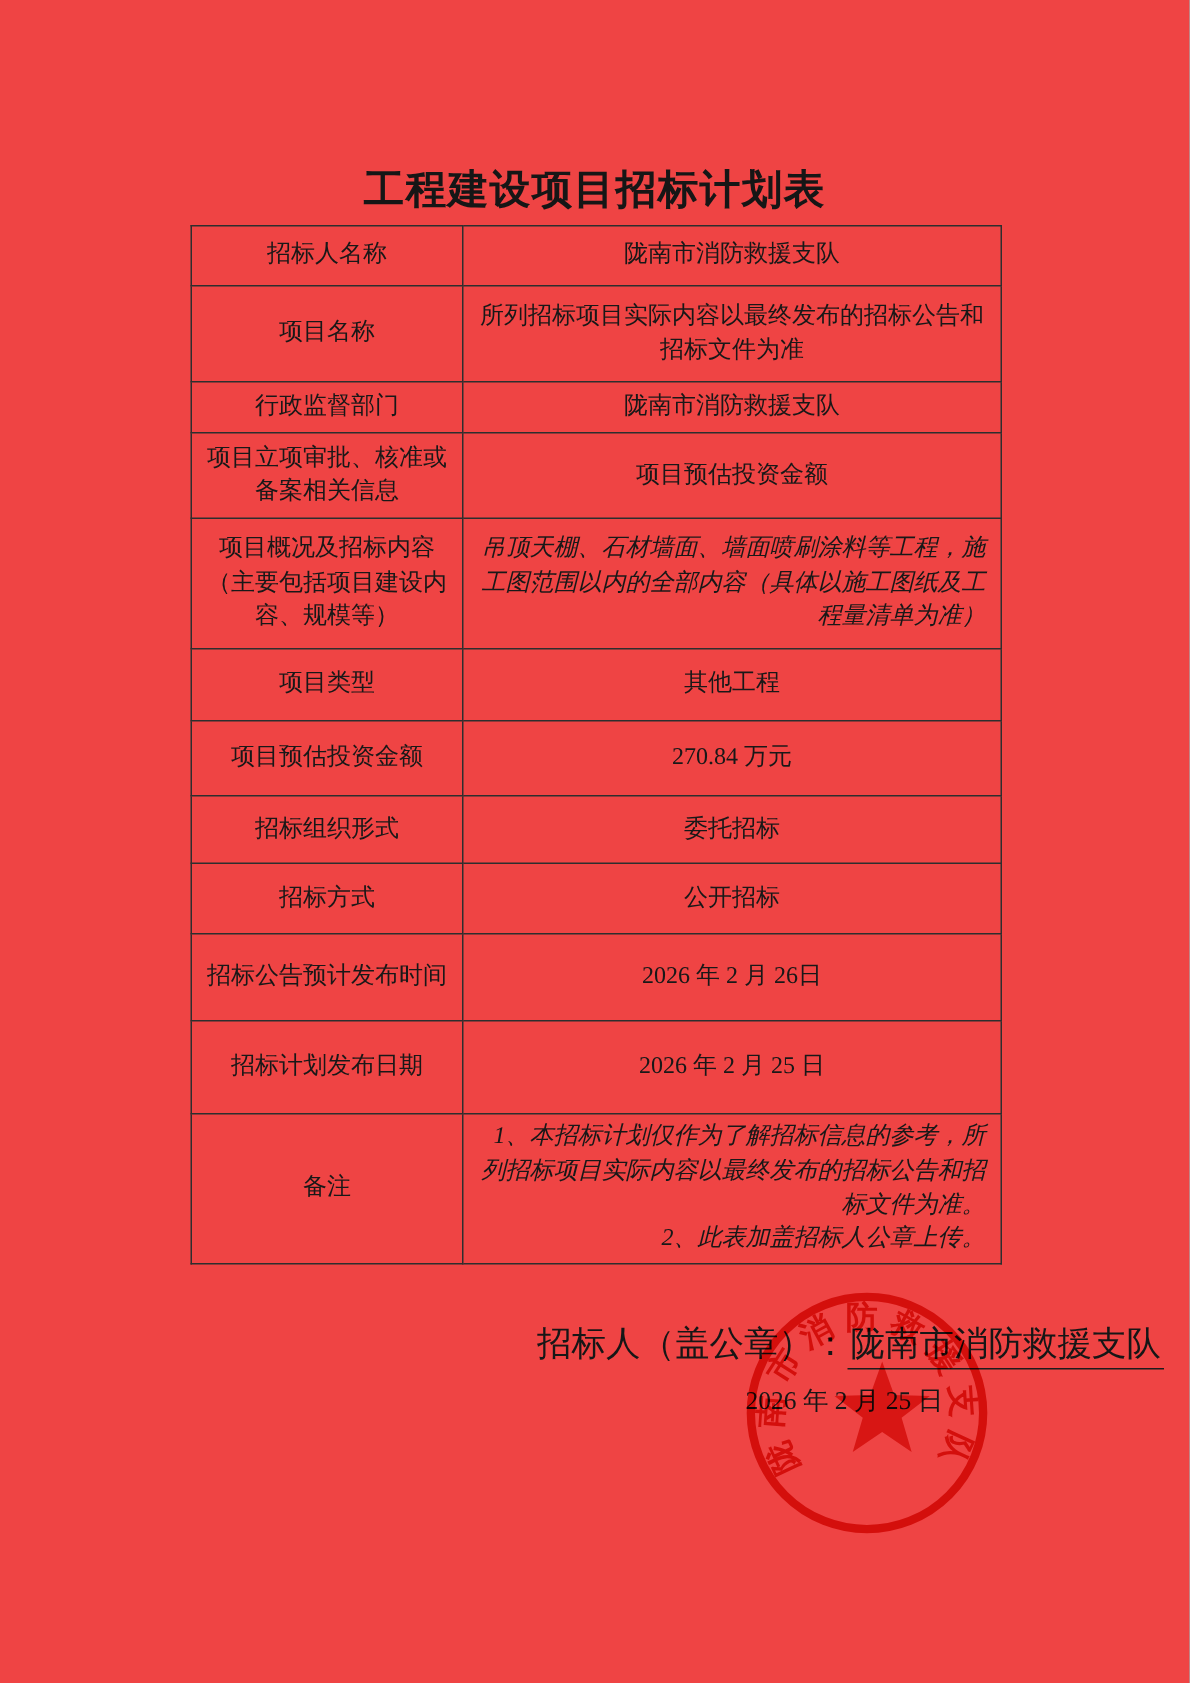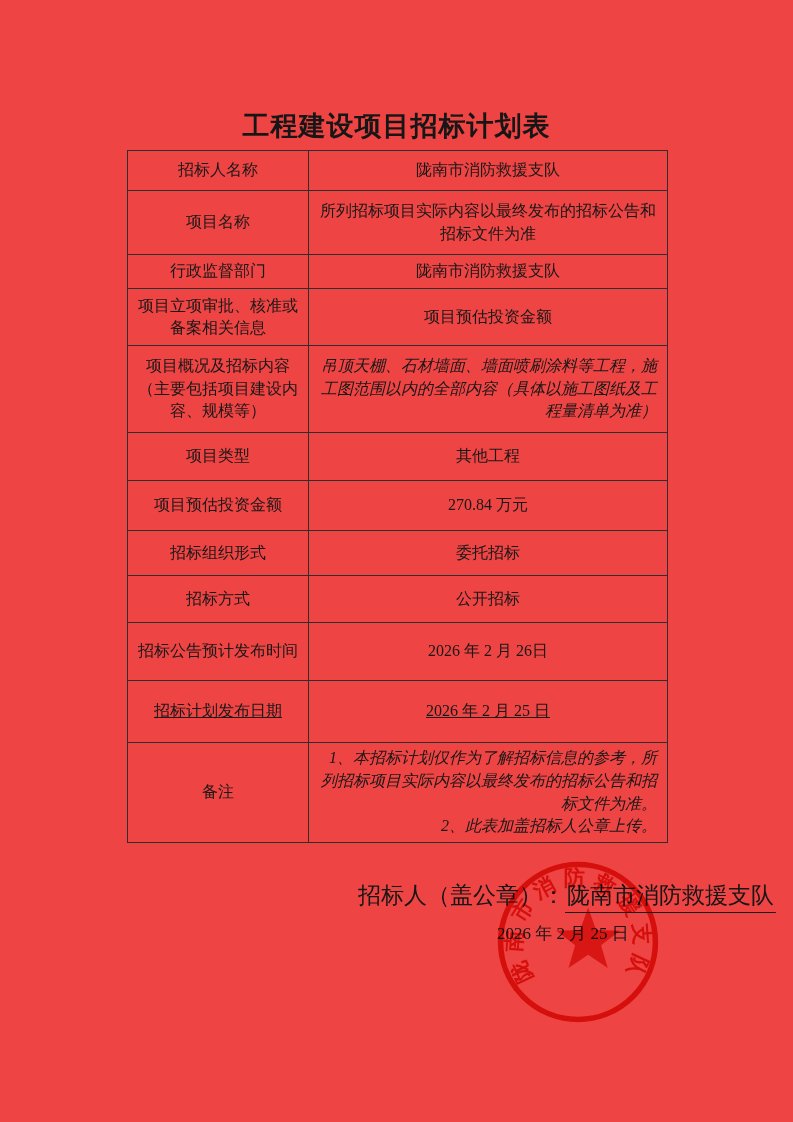--- a/index.html
+++ b/index.html
@@ -37,21 +37,21 @@
   }
   table.plan col.c-label{width:181px;}
   table.plan col.c-value{width:359px;}
   td.label-cell{text-align:center;color:#181818;}
   td.value-cell{text-align:center;color:#181818;}
   td.value-cell.left{text-align:right;padding-left:7px;padding-right:10px;line-height:1.42;font-style:italic;}
   td.value-cell.prelines{white-space:pre-line;}
   tr.r1{height:40px;} tr.r2{height:64px;} tr.r3{height:34px;}
   tr.r4{height:57px;} tr.r5{height:87px;} tr.r6{height:48px;margin-top:24px;}
   tr.r7{height:50px;margin-top:23px;} tr.r8{height:45px;} tr.r9{height:47px;}
-  tr.r10{height:58px;} tr.r11{height:62px;text-decoration:underline;} tr.r12{height:100px;}
+  tr.r10{height:58px;} tr.r11{height:62px;} tr.r12{height:100px;}
 
   .sign-line{
     position:absolute;
     left:358px;top:880px;
     display:flex;
     align-items:baseline;
     font-size:23px;
     color:#161616;
     white-space:nowrap;
   }

